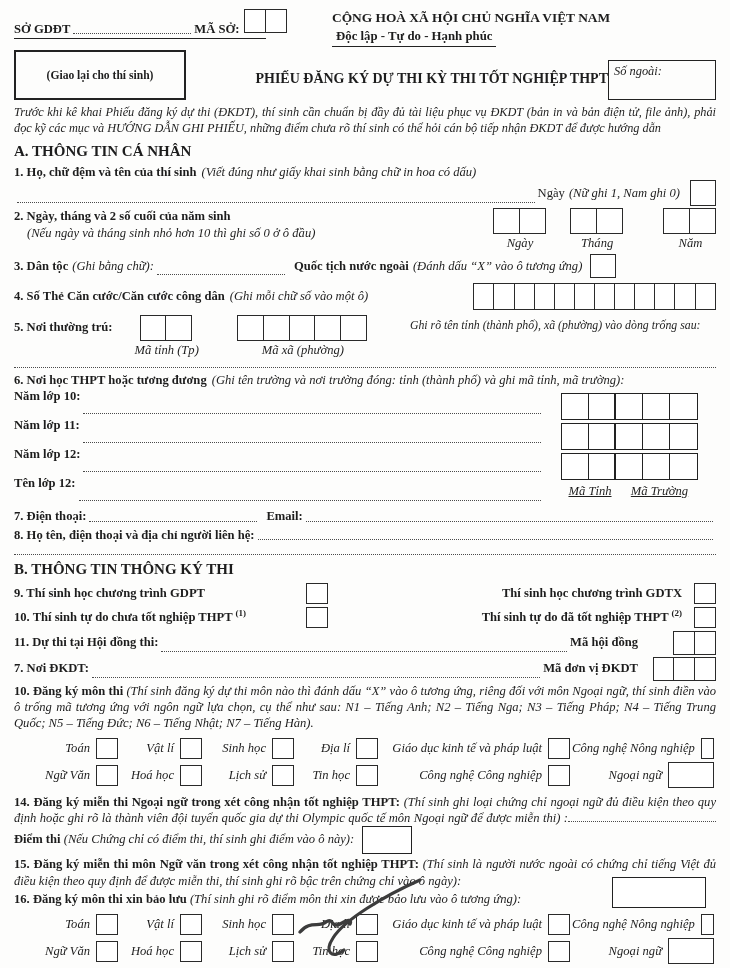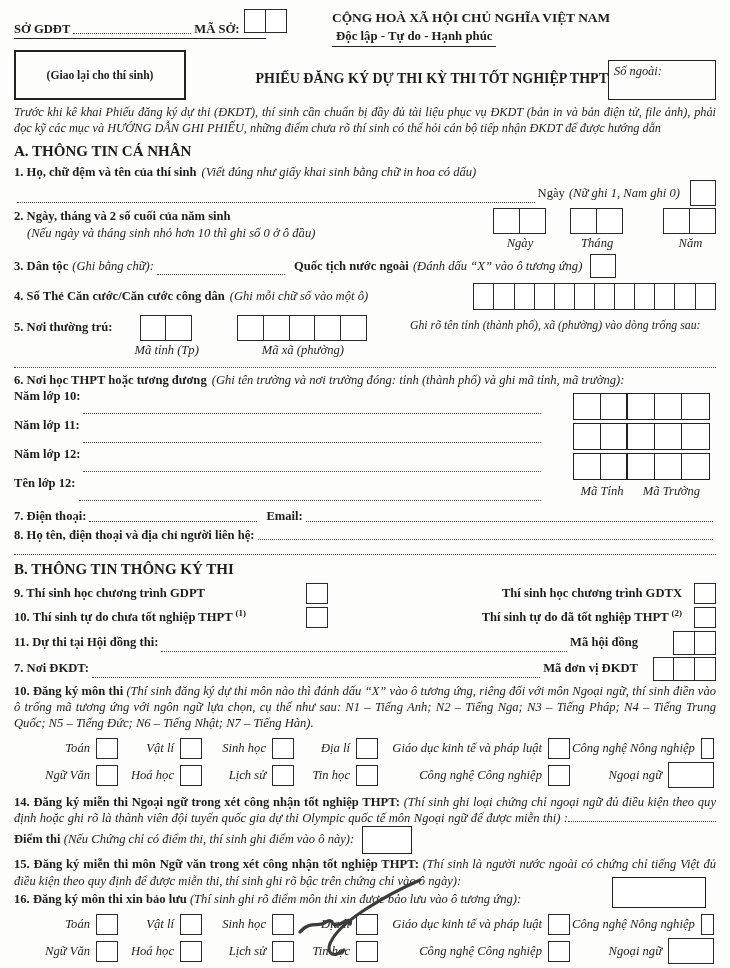--- a/index.html
+++ b/index.html
@@ -42,21 +42,21 @@
   .dategrp { display:flex; flex-direction:column; align-items:center; margin-left:26px; }
   .dategrp .dlbl { font-style:italic; margin-top:1px; }
   
   .i6wrap { position:relative; }
   .i6lines { padding-right:172px; }
   .i6lines .base { height:29px; }
   .g6row { display:flex; border:1.8px solid #222; width:max-content; margin-bottom:3px; background:#fff; }
   .g6c { width:27px; height:25px; box-sizing:border-box; border-right:1.2px solid #222; }
   .g6c:nth-child(2) { border-right:2.4px solid #222; }
   .g6c:last-child { border-right:none; }
-  .g6grid { position:absolute; right:4px; top:21px; }
+  .g6grid { position:absolute; right:16px; top:21px;text-decoration:underline; }
   .g6lbls { display:flex; font-style:italic; }
   .g6lbls span:first-child { width:58px; text-align:center; }
   .g6lbls span:last-child { width:81px; text-align:center; }
   
   .chkrow { display:flex; align-items:center; margin:3px 0; }
   .chkrow .llbl { width:292px; font-weight:bold; }
   .chkrow .rlbl { margin-left:auto; font-weight:bold; }
   .chkrow .rlbl-box { margin-left:12px; }
   sup { font-size:9px; }
   .codeslot { width:72px; display:flex; justify-content:flex-end; margin-left:6px; }

